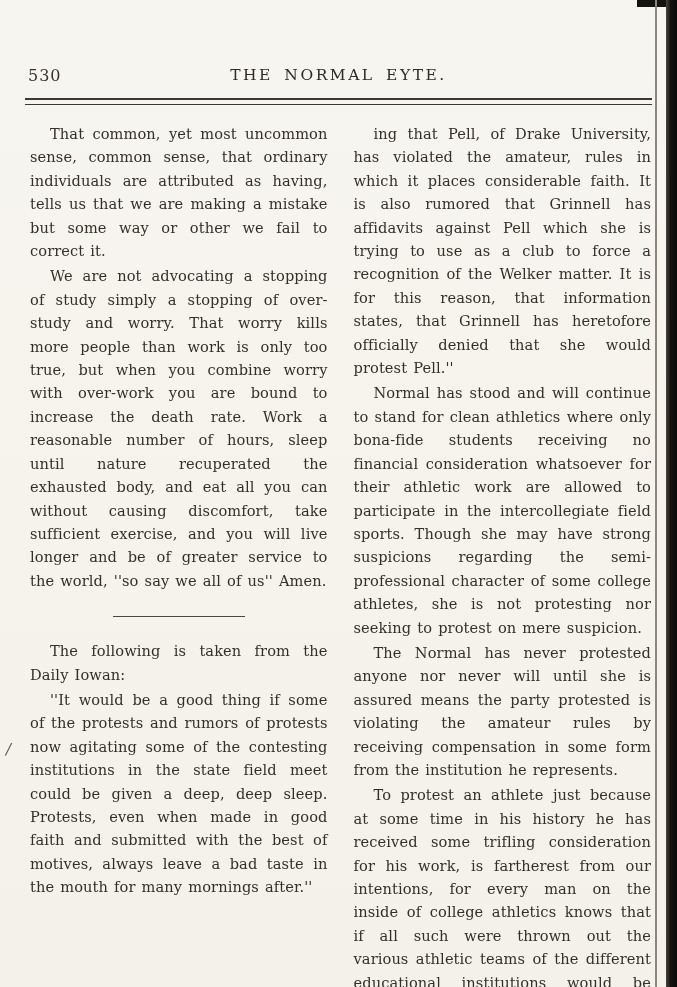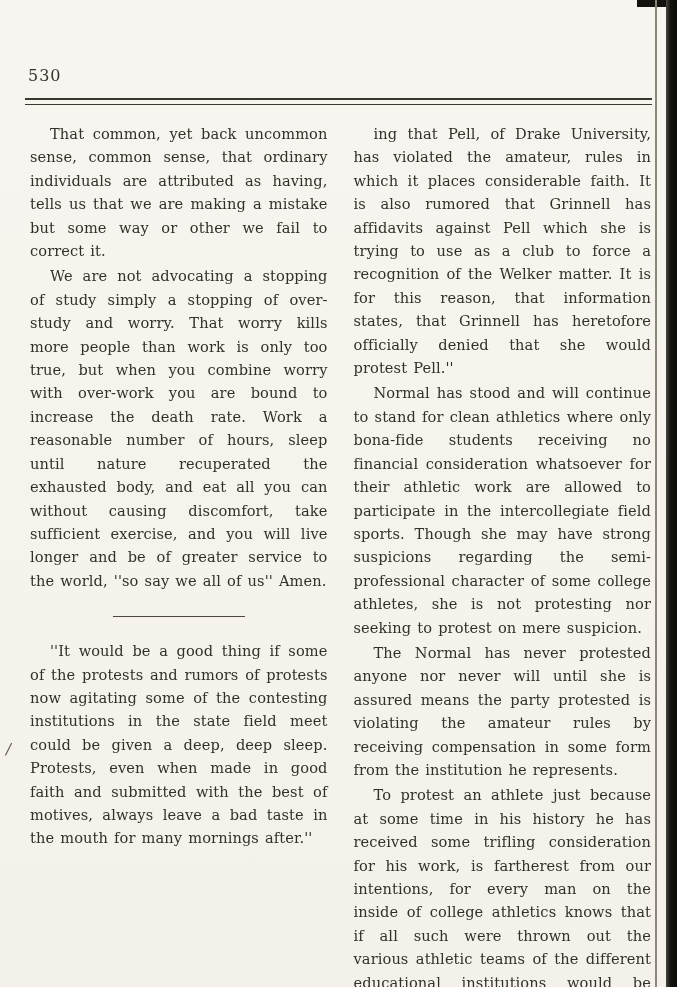--- a/index.html
+++ b/index.html
@@ -106,30 +106,32 @@
     background: #15130f;
   }
 </style>
 </head>
 <body>
 
 <div class="page">
 
   <div class="header">
     <span class="page-num">530</span>
+    <span class="title">THE NORMAL EYTE.</span>
   </div>
 
   <div class="header-rule"></div>
 
   <div class="columns">
 
     <div class="col">
-      <p>That common, yet back uncommon sense, common sense, that ordinary individuals are attributed as having, tells us that we are making a mistake but some way or other we fail to correct it.</p>
+      <p>That common, yet most uncommon sense, common sense, that ordinary individuals are attributed as having, tells us that we are making a mistake but some way or other we fail to correct it.</p>
       <p>We are not advocating a stopping of study simply a stopping of over-study and worry. That worry kills more people than work is only too true, but when you combine worry with over-work you are bound to increase the death rate. Work a reasonable number of hours, sleep until nature recuperated the exhausted body, and eat all you can without causing discomfort, take sufficient exercise, and you will live longer and be of greater service to the world, ''so say we all of us'' Amen.</p>
       <hr class="section-divider">
+      <p>The following is taken from the Daily Iowan:</p>
       <p>''It would be a good thing if some of the protests and rumors of protests now agitating some of the contesting institutions in the state field meet could be given a deep, deep sleep. Protests, even when made in good faith and submitted with the best of motives, always leave a bad taste in the mouth for many mornings after.''</p>
 
     </div>
 
     <div class="col">
       <p>ing that Pell, of Drake University, has violated the amateur, rules in which it places considerable faith.  It is also rumored that Grinnell has affidavits against Pell which she is trying to use as a club to force a recognition of the Welker matter.  It is for this reason, that information states, that Grinnell has heretofore officially denied that she would protest Pell.''</p>
       <p>Normal has stood and will continue to stand for clean athletics where only bona-fide students receiving no financial consideration whatsoever for their athletic work are allowed to participate in the intercollegiate field sports. Though she may have strong suspicions regarding the semi-professional character of some college athletes, she is not protesting nor seeking to protest on mere suspicion.</p>
       <p>The Normal has never protested anyone nor never will until she is assured means the party protested is violating the amateur rules by receiving compensation in some form from the institution he represents.</p>
       <p>To protest an athlete just because at some time in his history he has received some trifling consideration for his work, is fartherest from our intentions, for every man on the inside of college athletics knows that if all such were thrown out the various athletic teams of the different educational institutions would be sadly crippled; but when there is a direct violation of the rules where the institution in question remunerates any athlete by money, board, tuition or any other means, protest against such athlete should be made.</p>
 

